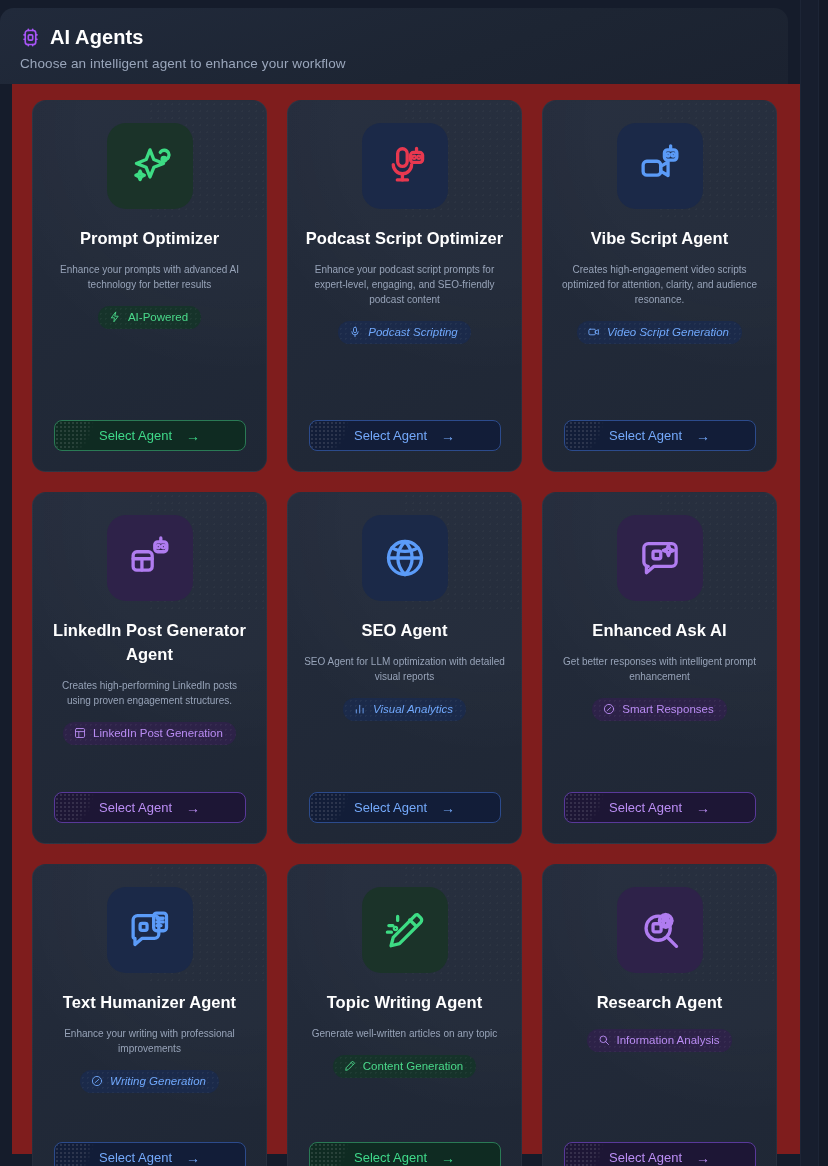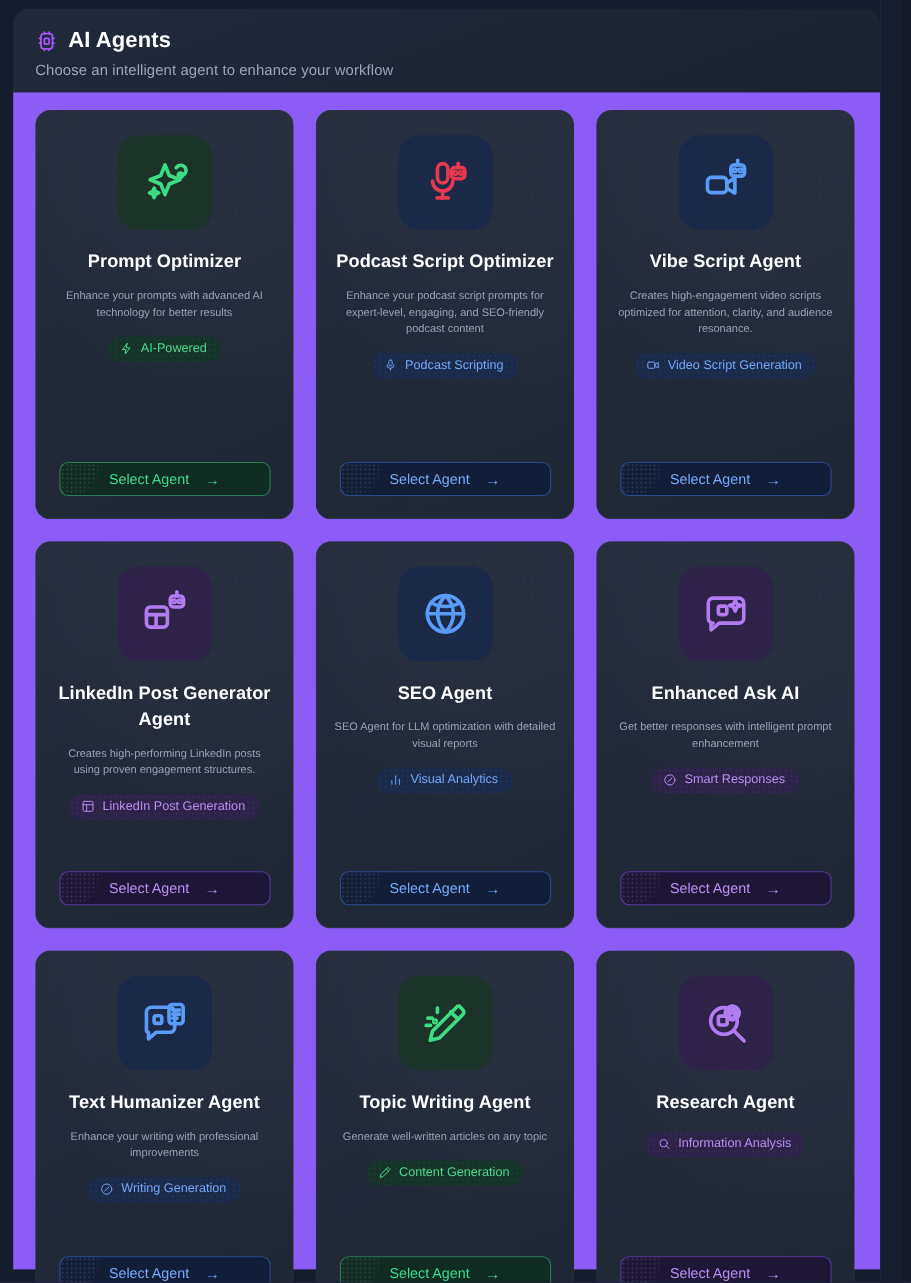--- a/index.html
+++ b/index.html
@@ -37,21 +37,21 @@
   }
   .far-right {
     position: absolute;
     top: 0; bottom: 0; left: 819px; right: 0;
     background: #141a28;
   }
 
   
   .header {
     position: absolute;
-    left: 12px;
+    left: 0;
     top: 8px;
     width: 788px;
     height: 76px;
     background: linear-gradient(160deg, #212a3b 0%, #1d2533 60%, #1b2230 100%);
     border-radius: 14px 14px 0 0;
     padding: 18px 0 0 20px;
   }
   .header-title-row {
     display: flex;
     align-items: center;
@@ -71,21 +71,21 @@
     letter-spacing: .1px;
   }
 
   
   .body-area {
     position: absolute;
     left: 12px;
     top: 84px;
     width: 788px;
     bottom: 12px;
-    background: #8b5cf6;
+    background: #7f1d1d;
     border-radius: 0;
   }
 
   .grid {
     position: absolute;
     left: 20px;
     top: 16px;
     width: 748px;
     display: grid;
     grid-template-columns: repeat(3, 235px);
@@ -206,21 +206,21 @@
   
   .t-green .icon-tile { background: #1b3329; }
   .t-green .icon-tile svg { stroke: #3ddc84; }
   .t-green .badge { background: #16332a; color: #49d98a; }
   .t-green .badge svg { stroke: #49d98a; }
   .t-green .select-btn { background: #0f2b22; border: 1px solid #2a7a55; color: #3fd98a; }
 
   
   .t-blue .icon-tile { background: #1b2948; }
   .t-blue .icon-tile svg { stroke: #5b9bf8; }
-  .t-blue .badge { background: #1b2a4a; color: #6fa7fb; }
+  .t-blue .badge { background: #1b2a4a; color: #6fa7fb; font-style: italic; }
   .t-blue .badge svg { stroke: #6fa7fb; }
   .t-blue .select-btn { background: #121d38; border: 1px solid #2c4b8c; color: #74a9fb; }
 
   
   .t-purple .icon-tile { background: #2e2249; }
   .t-purple .icon-tile svg { stroke: #b07cf0; }
   .t-purple .badge { background: #2d2248; color: #b98bf3; }
   .t-purple .badge svg { stroke: #b98bf3; }
   .t-purple .select-btn { background: #1d1635; border: 1px solid #59399a; color: #bb8ef5; }
 

